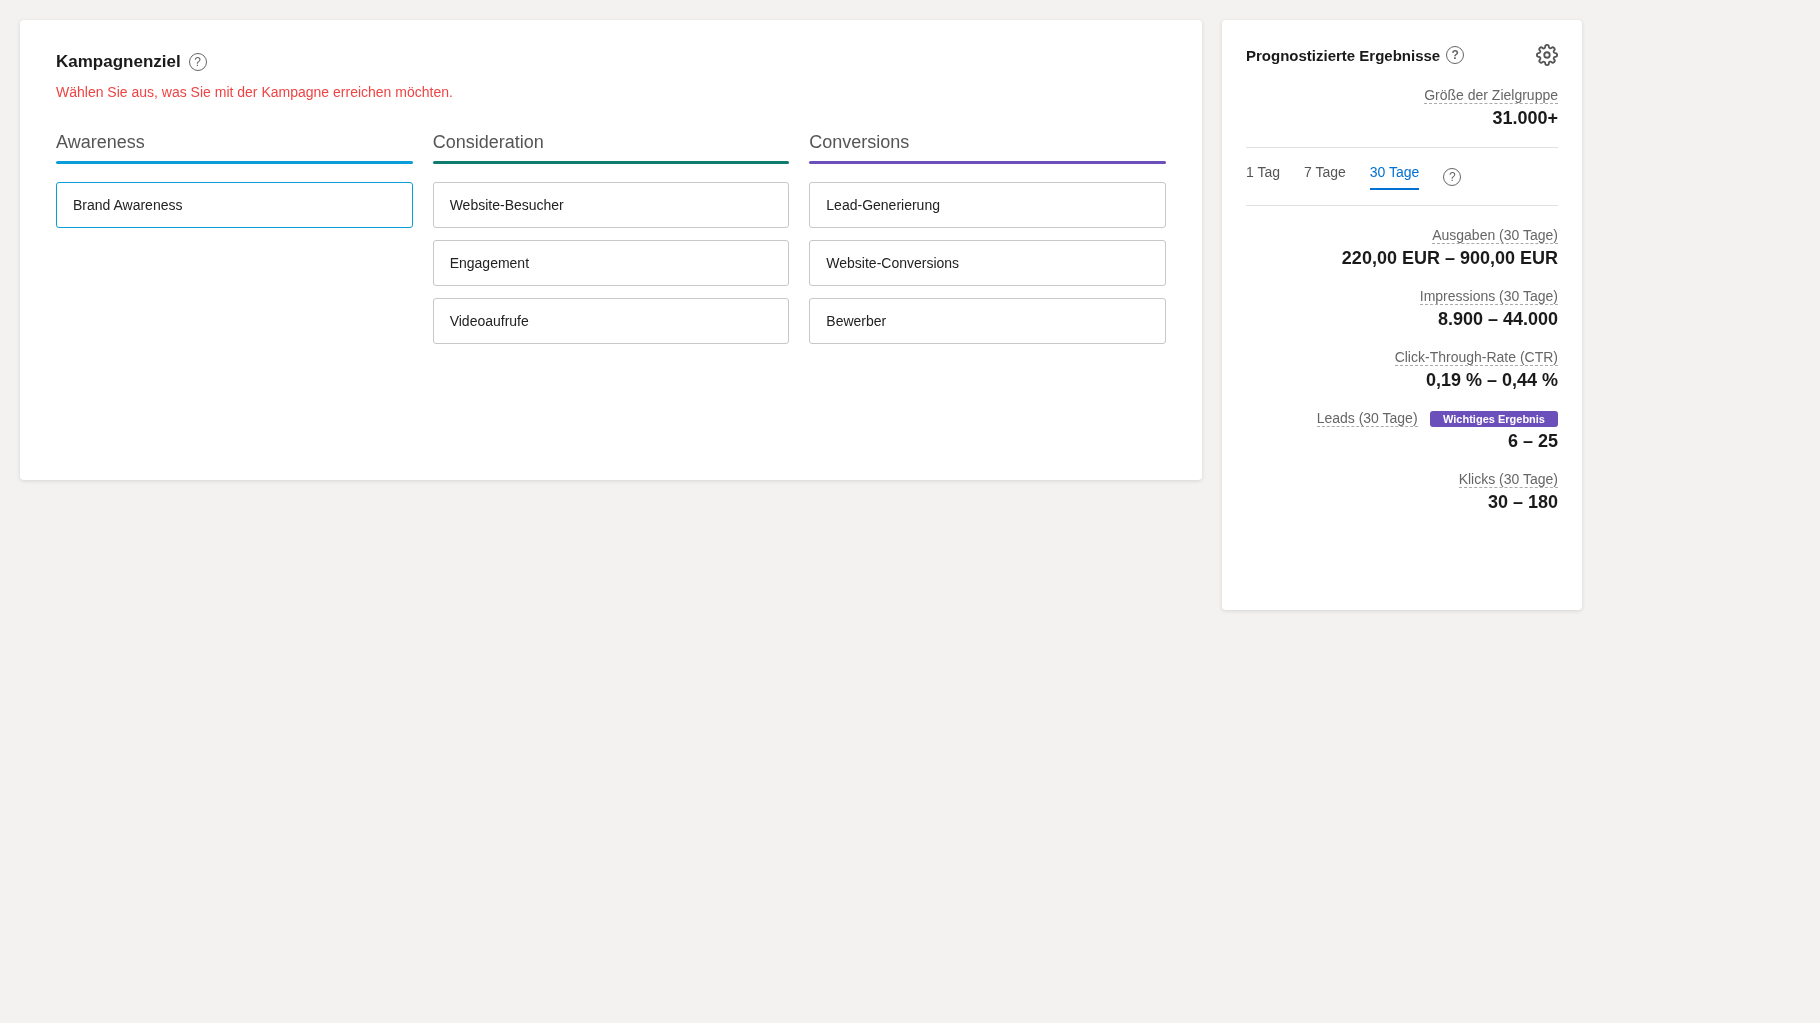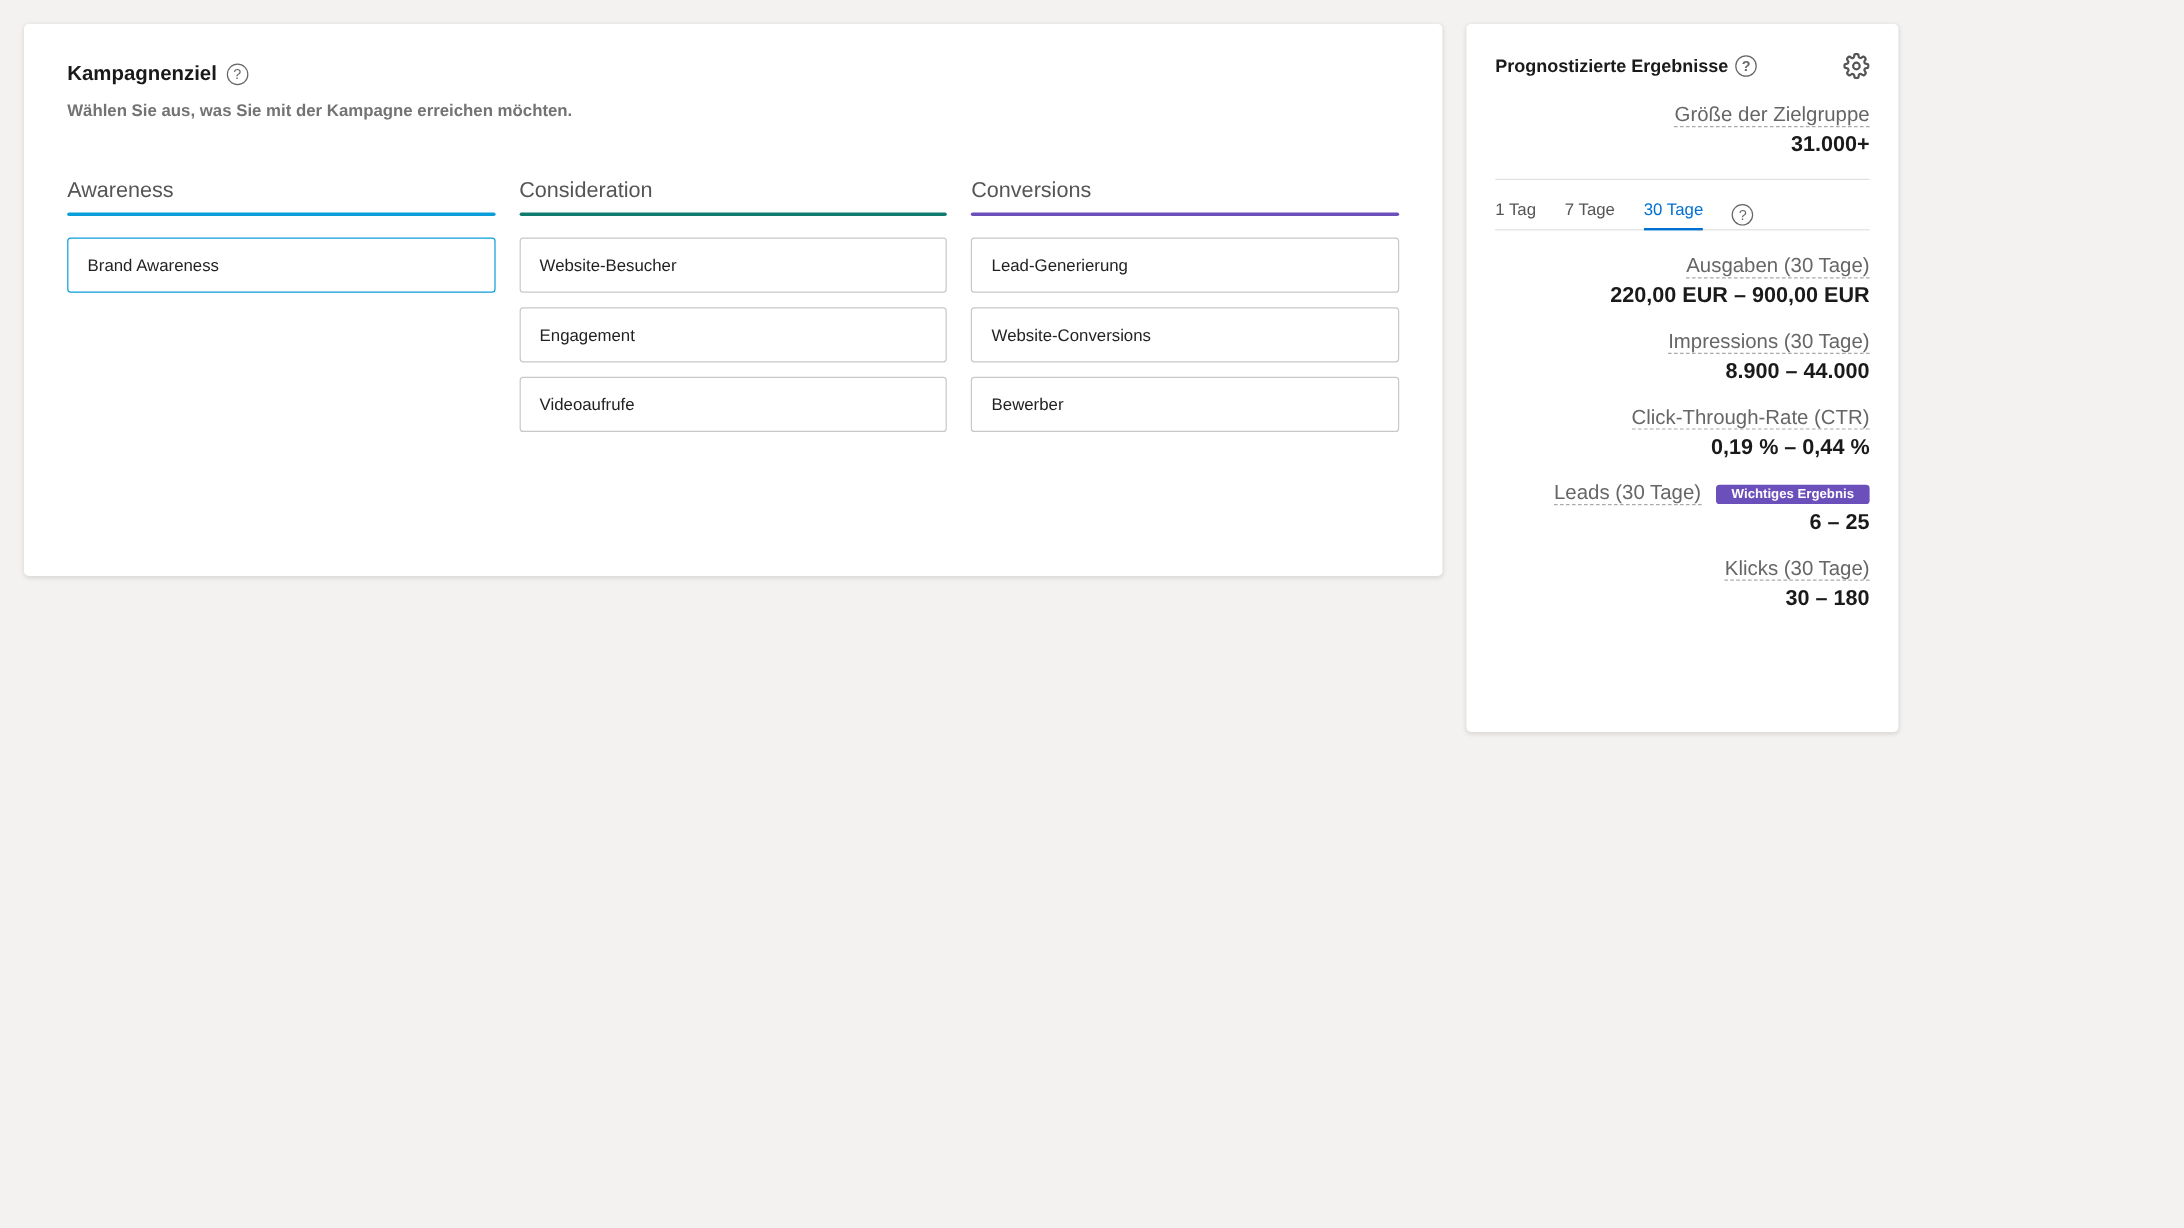--- a/index.html
+++ b/index.html
@@ -45,23 +45,22 @@
       align-items: center;
       justify-content: center;
       font-size: 12px;
       color: #666;
       cursor: pointer;
       flex-shrink: 0;
     }
 
     .card-subtitle {
       font-size: 14px;
-      color: #737373;
-      margin-bottom: 48px;
-      font-weight: bold;
+      color: #ef4444;
+      margin-bottom: 32px;
     }
 
     .categories-grid {
       display: grid;
       grid-template-columns: 1fr 1fr 1fr;
       gap: 0 20px;
     }
 
     .category-header {
       font-size: 18px;
@@ -128,21 +127,21 @@
     }
 
     .gear-icon {
       width: 22px;
       height: 22px;
       cursor: pointer;
       color: #555;
     }
 
     .stat-label {
-      font-size: 17px;
+      font-size: 14px;
       color: #666;
       border-bottom: 1px dashed #aaa;
       display: inline;
       cursor: default;
       margin-top: 46px;
     }
 
     .stat-value {
       font-size: 18px;
       font-weight: 600;
@@ -150,21 +149,21 @@
       margin-top: 4px;
       margin-bottom: 18px;
     }
 
     .tabs-row {
       display: flex;
       align-items: center;
       gap: 24px;
       margin-bottom: 20px;
       border-bottom: 1px solid #e0e0e0;
-      padding-bottom: 0;
+      padding-bottom: 16px;
     }
 
     .tab-item {
       font-size: 14px;
       color: #555;
       cursor: pointer;
       padding-bottom: 8px;
       border-bottom: 2px solid transparent;
       margin-bottom: -1px;
     }

